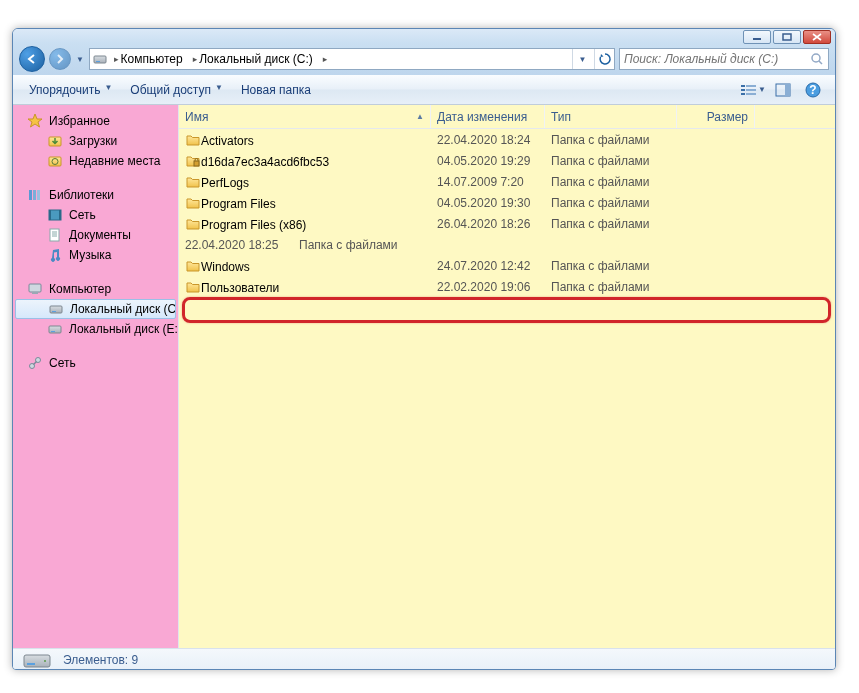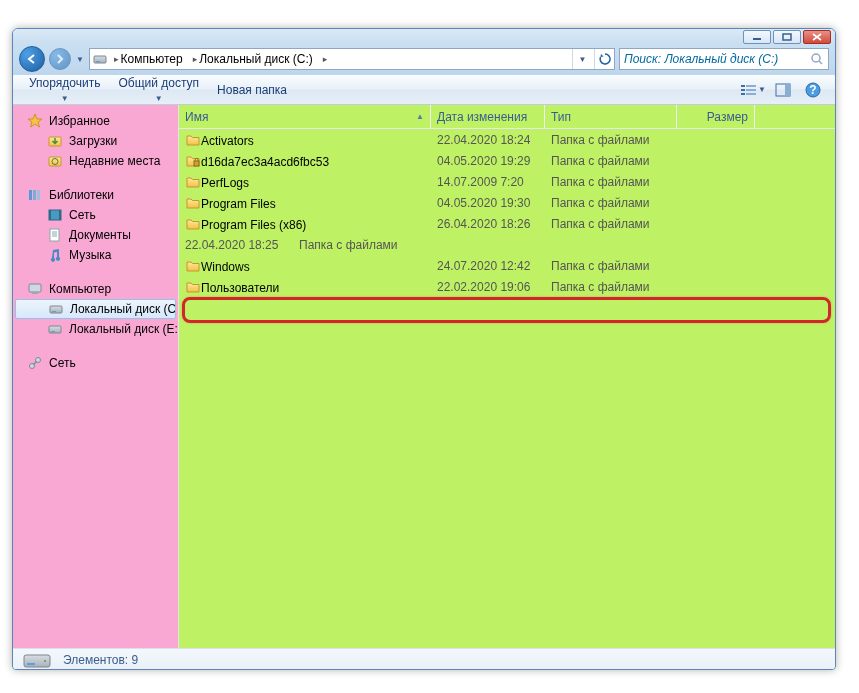--- a/index.html
+++ b/index.html
@@ -53,35 +53,35 @@
   display: flex; align-items: center; padding-left: 2px; gap: 2px;
 }
 .crumb { display: flex; align-items: center; gap: 2px; padding: 0 4px; height: 100%; }
 .crumb-sep { color: #555; font-size: 9px; }
 .addr-dd, .addr-refresh {
   width: 20px; height: 100%; border-left: 1px solid #cfd9e4;
   display: flex; align-items: center; justify-content: center; color: #1b5fa0;
 }
 .search-box {
   width: 210px; height: 22px; background: #fff; border: 1px solid #8fa8c2;
-  display: flex; align-items: center; padding: 0 4px; color: #0369a1; font-style: italic;
+  display: flex; align-items: center; padding: 0 4px; color: #737373; font-style: italic;
   gap: 4px;
 }
 .search-box svg { opacity: 0.6; }
 
 
 .toolbar {
   height: 30px;
   background: linear-gradient(to bottom, #fafdff, #e8f0f8 48%, #dde8f3 52%, #e7eff8);
   border-bottom: 1px solid #c0cdda;
   display: flex; align-items: center; padding: 0 8px; gap: 2px;
   color: #1a3e78;
 }
 .tb-btn {
-  padding: 4px 8px; display: flex; align-items: center; gap: 4px; border-radius: 2px; flex-direction: column;
+  padding: 4px 8px; display: flex; align-items: flex-start; gap: 4px; border-radius: 2px;
 }
 .tb-spacer { flex: 1; }
 .tb-iconbtn {
   width: 28px; height: 22px; display: flex; align-items: center; justify-content: center;
   border: 1px solid transparent; border-radius: 2px;
 }
 
 
 .body { display: flex; height: 543px; }
 .nav {
@@ -94,21 +94,21 @@
   height: 20px; white-space: nowrap; overflow: hidden;
 }
 .nav-item.root { padding-left: 14px; }
 .nav-item.child { padding-left: 34px; }
 .nav-item.selected {
   background: linear-gradient(to bottom, #ecf4fc, #d6e8fb);
   border: 1px solid #9ac0e7; border-radius: 2px; margin: 0 2px; padding-left: 32px;
 }
 .nav-item .icon { width: 16px; height: 16px; flex-shrink: 0; display: flex; align-items: center; justify-content: center; }
 
-.list { flex: 1; background: #bef264; position: relative; }
+.list { flex: 1; background: #fef9c3; position: relative; }
 .list-header {
   height: 24px; display: flex; border-bottom: 1px solid #e5e9ee; color: #3a5d8f;
 }
 .col { display: flex; align-items: center; padding: 0 6px; border-right: 1px solid #f0f2f5; }
 .col.name { width: 252px; gap: 4px; }
 .col.date { width: 114px; }
 .col.type { width: 132px; }
 .col.size { width: 78px; justify-content: flex-end; }
 .sort-arrow { font-size: 8px; color: #5a7aa3; }
 

